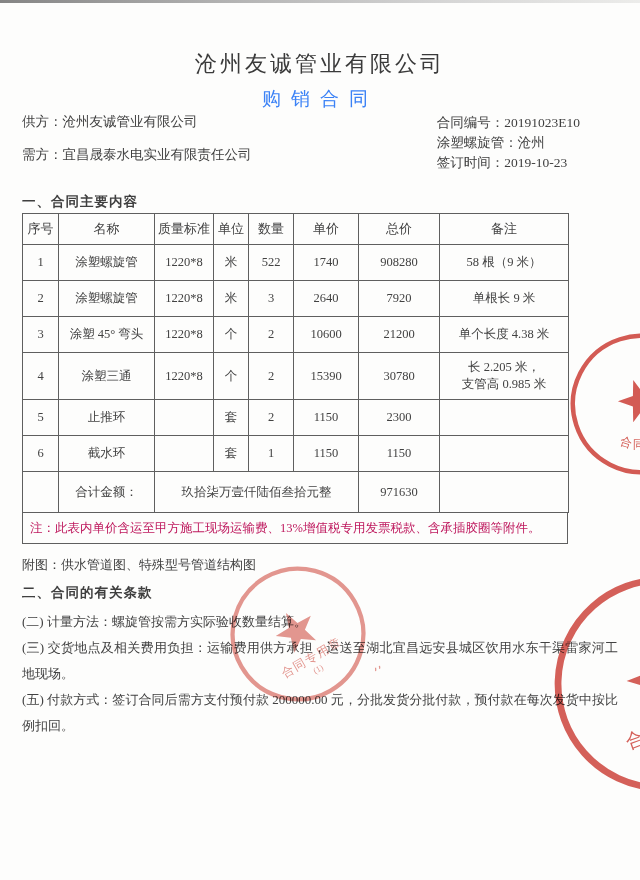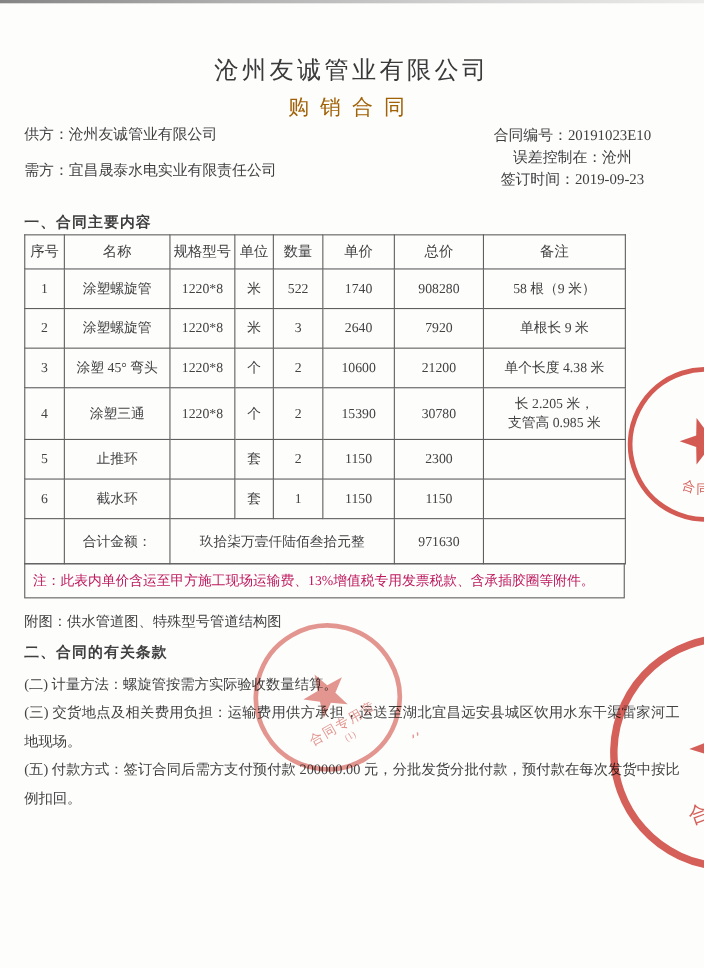--- a/index.html
+++ b/index.html
@@ -15,25 +15,25 @@
     font-family:"Liberation Serif","DejaVu Serif",serif;
     color:var(--ink);
   }
   .top-edge{position:absolute;top:0;left:0;width:640px;height:3px;
     background:linear-gradient(90deg,#6f6f6f 0%,#a5a5a5 35%,#cfcfcf 70%,#e9e9e7 100%);
     opacity:.85;}
   .page{position:relative;padding:50px 22px 0 22px;}
   .doc-company{margin:0;text-align:center;font-size:22px;line-height:28px;
     font-weight:400;letter-spacing:3px;color:#3a3a3a;}
   .doc-title{margin:9px 0 0 0;text-align:center;font-size:19px;line-height:24px;
-    font-weight:400;letter-spacing:10px;color:#a16207;}
+    font-weight:400;letter-spacing:10px;color:#3b82f6;}
   .meta-row{display:flex;justify-content:space-between;margin-top:2px;font-size:13.5px;}
   .meta-left .line{line-height:18px;}
   .meta-left .line.supplier{margin-bottom:15px;}
-  .meta-right{margin-right:26px;text-align:center;}
+  .meta-right{margin-right:38px;}
   .meta-right .line{line-height:20px;}
   .sec-heading{font-size:13.5px;font-weight:600;letter-spacing:1px;margin-top:20px;line-height:18px;}
   .tablewrap{width:546px;margin-top:2px;}
   table.main{border-collapse:collapse;table-layout:fixed;width:546px;font-size:12.5px;font-family:Liberation Serif, serif;}
   table.main th,table.main td{border:1px solid var(--line);text-align:center;
     vertical-align:middle;padding:1px 2px;font-weight:400;color:#424242;}
   table.main th{height:28px;font-size:13px;}
   table.main td{height:33px;}
   tr.r4 td{height:44px;}
   tr.total td{height:38px;}
@@ -72,24 +72,24 @@
       </div>
       <div class="line">
         <span>需方：</span><span>宜昌晟泰水电实业有限责任公司</span>
       </div>
     </div>
     <div class="meta-right">
       <div class="line">
         <span>合同编号：</span><span>20191023E10</span>
       </div>
       <div class="line">
-        <span>误差控制在：</span><span>沧州</span>
-      </div>
-      <div class="line">
-        <span>签订时间：</span><span>2019-09-23</span>
+        <span>涂塑螺旋管：</span><span>沧州</span>
+      </div>
+      <div class="line">
+        <span>签订时间：</span><span>2019-10-23</span>
       </div>
     </div>
   </div>
 
   <div class="sec-heading">一、合同主要内容</div>
 
   <div class="tablewrap">
     <table class="main">
       <colgroup>
         <col style="width:36px">
@@ -98,21 +98,21 @@
           <col style="width:35px">
         <col style="width:45px">
           <col style="width:65px">
           <col style="width:81px">
           <col style="width:129px">
       </colgroup>
       <thead>
         <tr>
           <th>序号</th>
           <th>名称</th>
-          <th>规格型号</th>
+          <th>质量标准</th>
           <th>单位</th>
           <th>数量</th>
           <th>单价</th>
           <th>总价</th>
           <th>备注</th>
         </tr>
       </thead>
       <tbody>
         <tr>
           <td>1</td>

